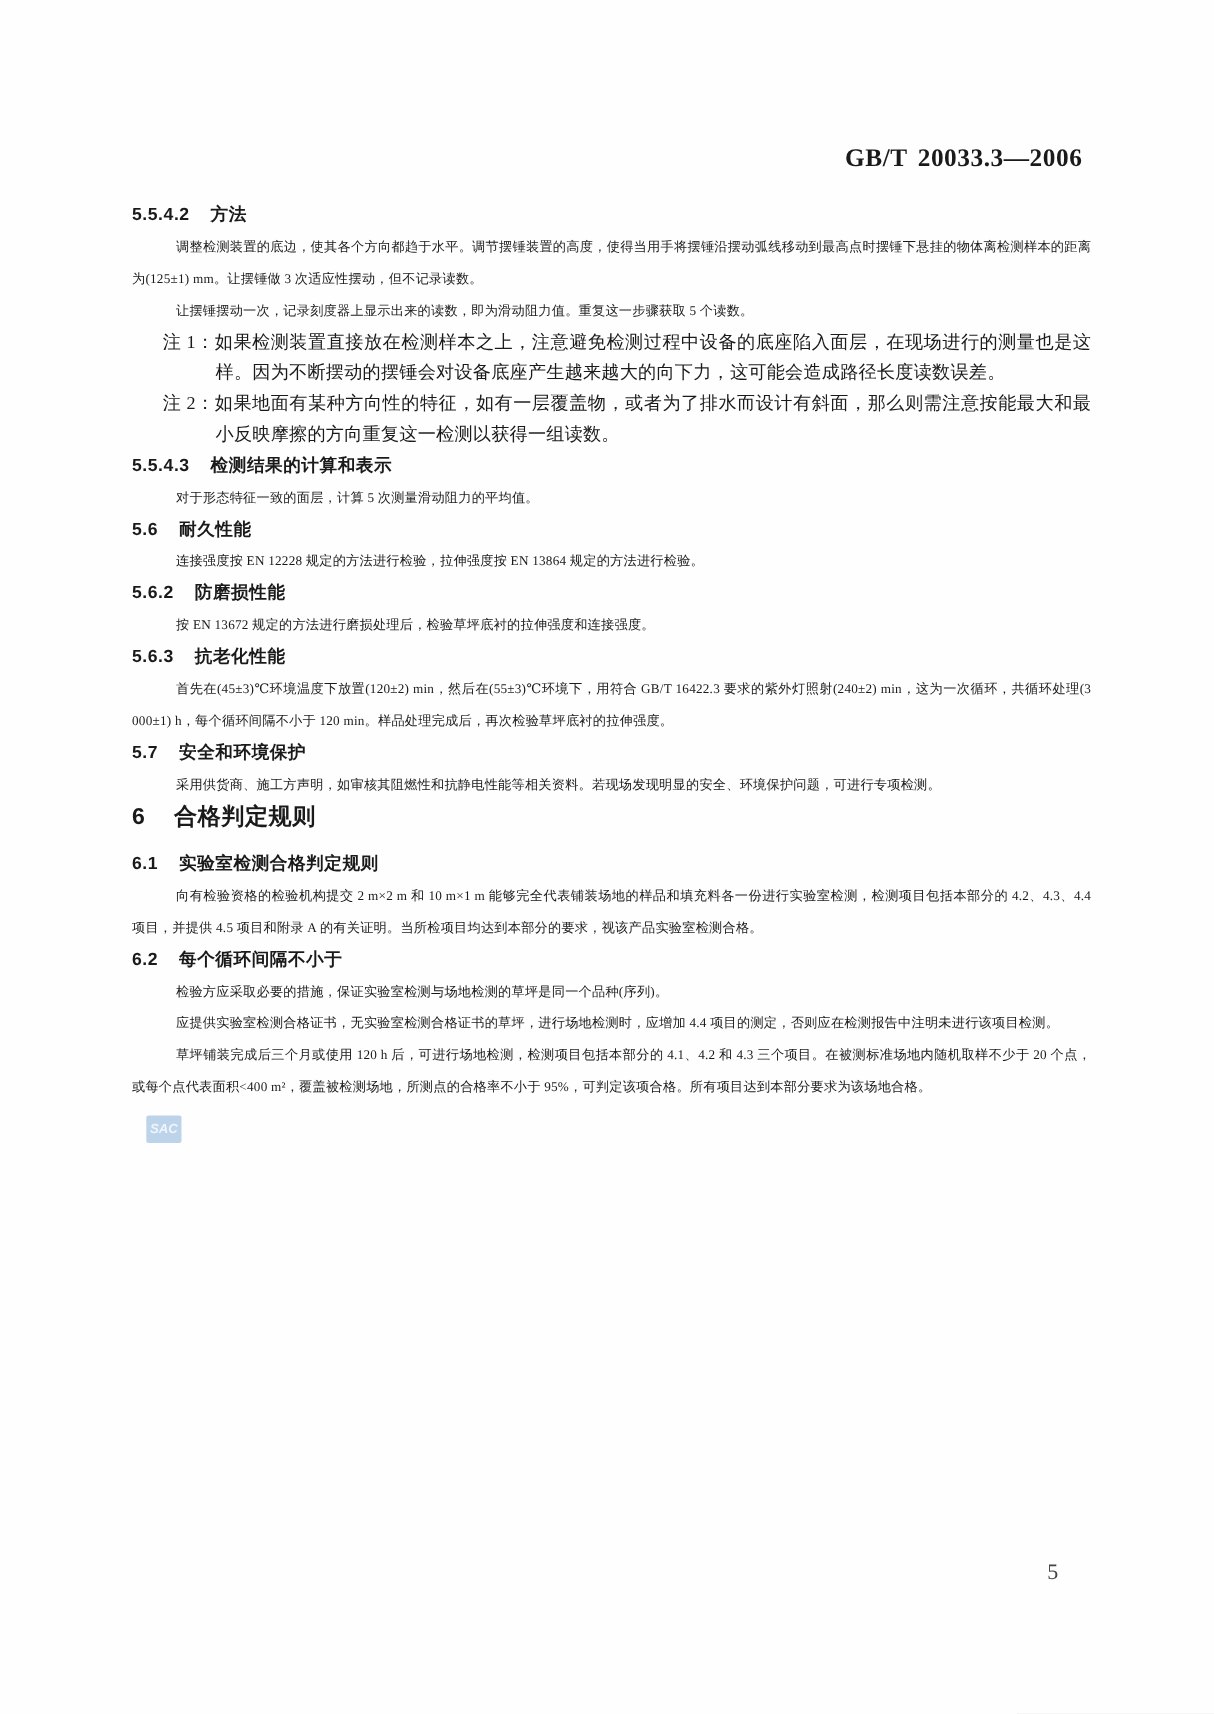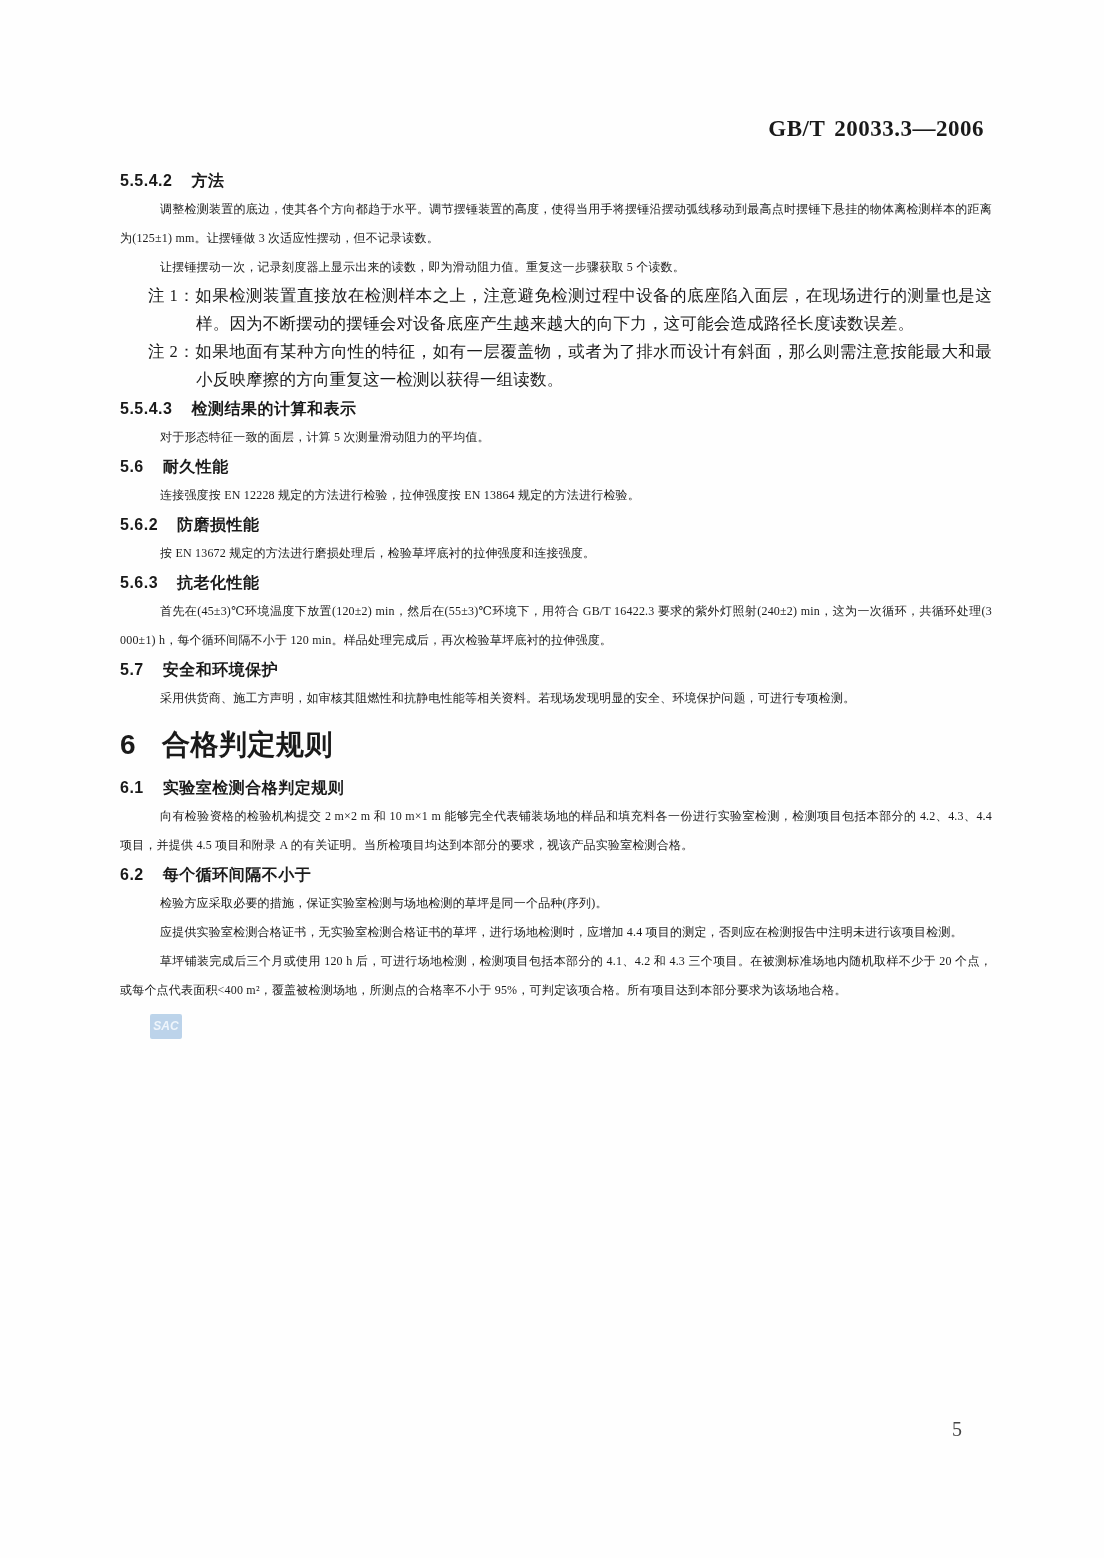--- a/index.html
+++ b/index.html
@@ -10,21 +10,21 @@
     height: 1558px;
     margin: 0 auto;
     background: #fefefe;
     overflow: hidden;
     font-family: "Liberation Serif", "DejaVu Serif", serif;
     color: #1a1a1a;
   }
   .content {
     position: absolute;
     left: 120px;
-    top: 114px;
+    top: 129px;
     width: 872px;
   }
   .doc-header {
     text-align: right;
     font-weight: bold;
     font-size: 23px;
     line-height: 30px;
     letter-spacing: 0.5px;
     padding-right: 8px;
     margin-bottom: 22px;
@@ -35,23 +35,22 @@
     font-family: "Liberation Sans", "DejaVu Sans", sans-serif;
     font-weight: bold;
     font-size: 16px;
     line-height: 29px;
     letter-spacing: 0.5px;
   }
   .h3 .htitle { margin-left: 19px; }
   .h2 {
     font-family: "Liberation Sans", "DejaVu Sans", sans-serif;
     font-weight: bold;
-    font-size: 28px;
+    font-size: 21px;
     line-height: 29px;
-    margin-top: 17px;
     margin-bottom: 14px;
     letter-spacing: 0.5px;
   }
   .h2 .htitle { margin-left: 26px; }
   p.body {
     font-size: 12px;
     line-height: 29px;
     text-indent: 40px;
     text-align: justify;
     letter-spacing: 0.2px;
@@ -68,21 +67,21 @@
   .page-num {
     position: absolute;
     left: 952px;
     top: 1418px;
     font-size: 20px;
     color: #444;
     font-family: "Liberation Serif", "DejaVu Serif", serif;
   }
   .watermark {
     position: absolute;
-    left: 150px;
+    left: 133px;
     top: 1014px;
     width: 32px;
     height: 25px;
     background: #b5cfe8;
     color: #eef5fc;
     font-family: "Liberation Sans", "DejaVu Sans", sans-serif;
     font-style: italic;
     font-weight: bold;
     font-size: 12px;
     line-height: 25px;

